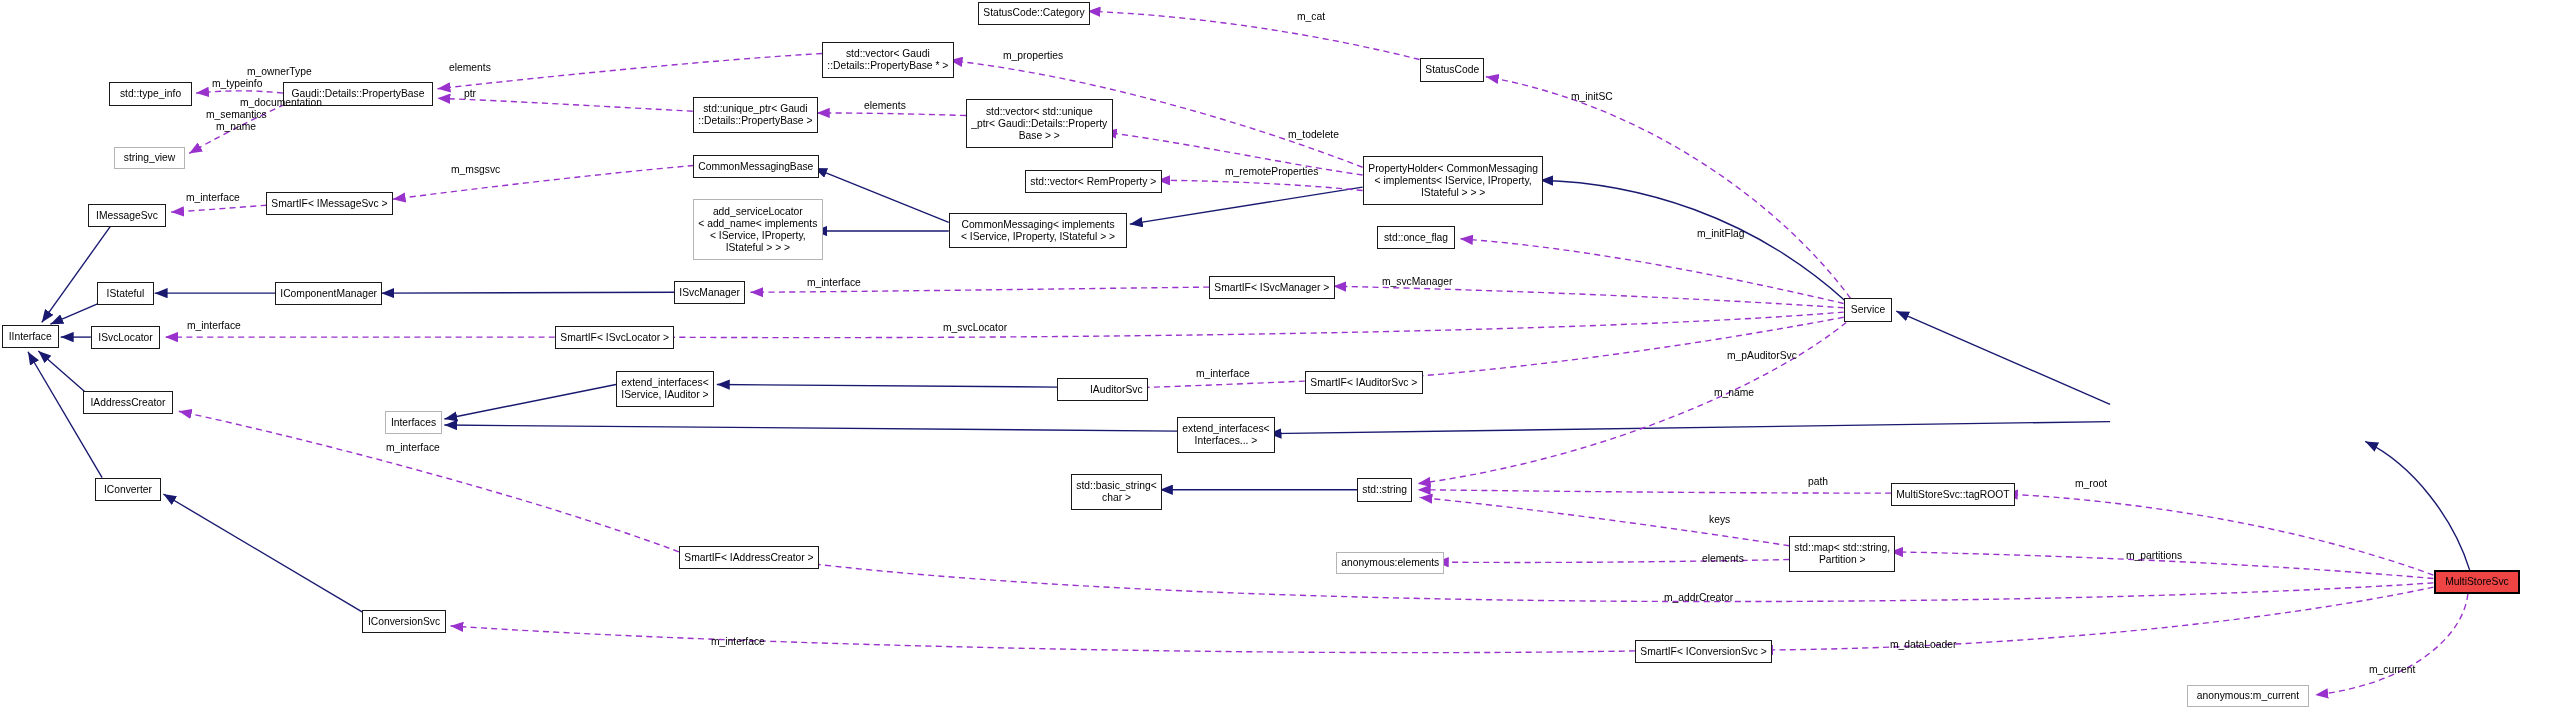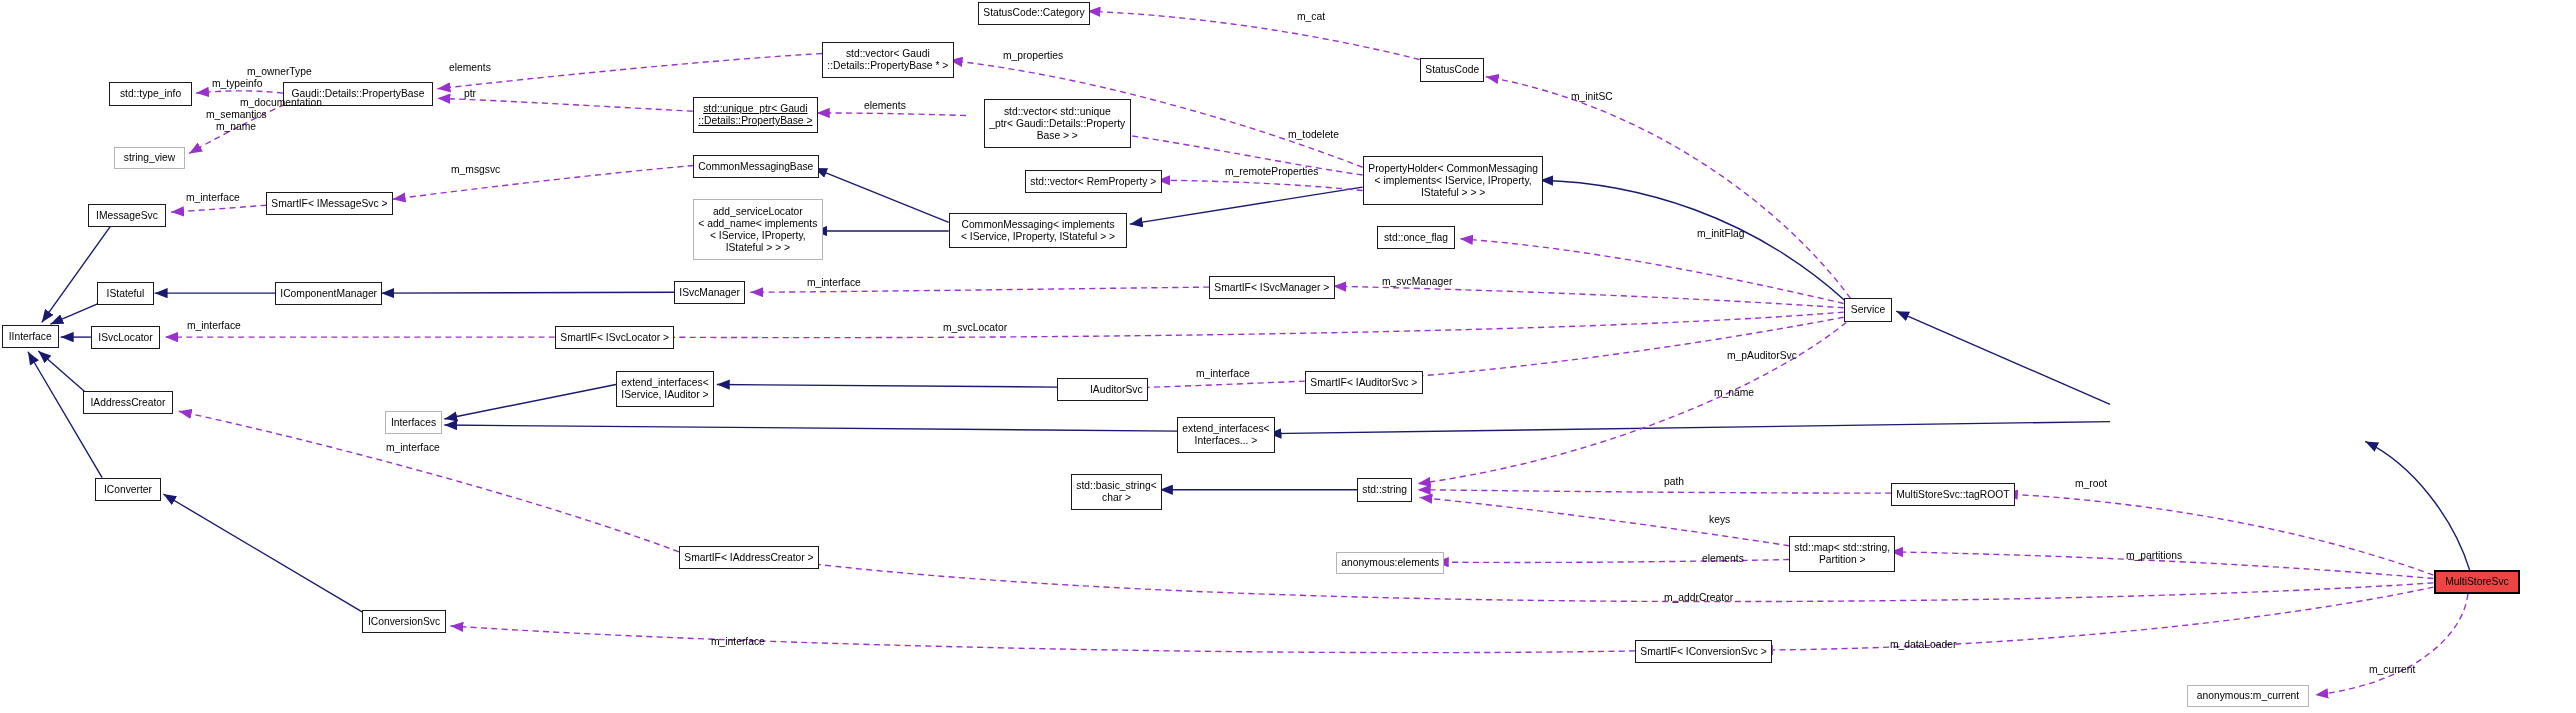--- a/index.html
+++ b/index.html
@@ -91,23 +91,23 @@
   <div class="node" style="left:83px;top:391px;min-width:90px;height:23px;">IAddressCreator</div>
   <div class="node" style="left:95px;top:478px;min-width:66px;height:23px;">IConverter</div>
   <div class="node" style="left:283px;top:82px;min-width:150px;height:24px;">Gaudi::Details::PropertyBase</div>
   <div class="node" style="left:266px;top:192px;min-width:121px;height:23px;">SmartIF&lt; IMessageSvc &gt;</div>
   <div class="node" style="left:275px;top:282px;min-width:103px;height:23px;">IComponentManager</div>
   <div class="node" style="left:555px;top:326px;min-width:91px;height:23px;">SmartIF&lt; ISvcLocator &gt;</div>
   <div class="node gray" style="left:385px;top:411px;min-width:57px;height:23px;">Interfaces</div>
   <div class="node" style="left:362px;top:610px;min-width:84px;height:23px;">IConversionSvc</div>
   <div class="node" style="left:822px;top:42px;min-width:124px;height:36px;">std::vector&lt; Gaudi
 ::Details::PropertyBase * &gt;</div>
-  <div class="node" style="left:693px;top:97px;min-width:119px;height:36px;text-decoration:underline;">std::unique_ptr&lt; Gaudi
+  <div class="node" style="left:693px;top:97px;min-width:119px;height:36px;">std::unique_ptr&lt; Gaudi
 ::Details::PropertyBase &gt;</div>
-  <div class="node" style="left:966px;top:99px;min-width:133px;height:49px;margin-left:18px;">std::vector&lt; std::unique
+  <div class="node" style="left:966px;top:99px;min-width:133px;height:49px;">std::vector&lt; std::unique
 _ptr&lt; Gaudi::Details::Property
 Base &gt; &gt;</div>
   <div class="node" style="left:693px;top:155px;min-width:118px;height:23px;">CommonMessagingBase</div>
   <div class="node gray" style="left:693px;top:199px;min-width:116px;height:61px;">add_serviceLocator
 &lt; add_name&lt; implements
 &lt; IService, IProperty,
 IStateful &gt; &gt; &gt;</div>
   <div class="node" style="left:949px;top:213px;min-width:178px;height:35px;">CommonMessaging&lt; implements
 &lt; IService, IProperty, IStateful &gt; &gt;</div>
   <div class="node" style="left:1025px;top:170px;min-width:129px;height:23px;">std::vector&lt; RemProperty &gt;</div>
@@ -155,21 +155,21 @@
   <div class="elabel" style="left:1225px;top:166px;">m_remoteProperties</div>
   <div class="elabel" style="left:1697px;top:228px;">m_initFlag</div>
   <div class="elabel" style="left:807px;top:277px;">m_interface</div>
   <div class="elabel" style="left:1382px;top:276px;">m_svcManager</div>
   <div class="elabel" style="left:187px;top:320px;">m_interface</div>
   <div class="elabel" style="left:943px;top:322px;">m_svcLocator</div>
   <div class="elabel" style="left:386px;top:442px;">m_interface</div>
   <div class="elabel" style="left:1196px;top:368px;">m_interface</div>
   <div class="elabel" style="left:1680px;top:350px;padding-left:47px;">m_pAuditorSvc</div>
   <div class="elabel" style="left:1714px;top:387px;">m_name</div>
-  <div class="elabel" style="left:1664px;top:476px;text-align:center;">path</div>
+  <div class="elabel" style="left:1808px;top:476px;text-align:center;">path</div>
   <div class="elabel" style="left:2075px;top:478px;">m_root</div>
   <div class="elabel" style="left:1709px;top:514px;">keys</div>
   <div class="elabel" style="left:1702px;top:553px;">elements</div>
   <div class="elabel" style="left:2126px;top:550px;">m_partitions</div>
   <div class="elabel" style="left:1664px;top:592px;">m_addrCreator</div>
   <div class="elabel" style="left:1890px;top:639px;">m_dataLoader</div>
   <div class="elabel" style="left:711px;top:636px;">m_interface</div>
   <div class="elabel" style="left:2369px;top:664px;">m_current</div>
 
 </div>

